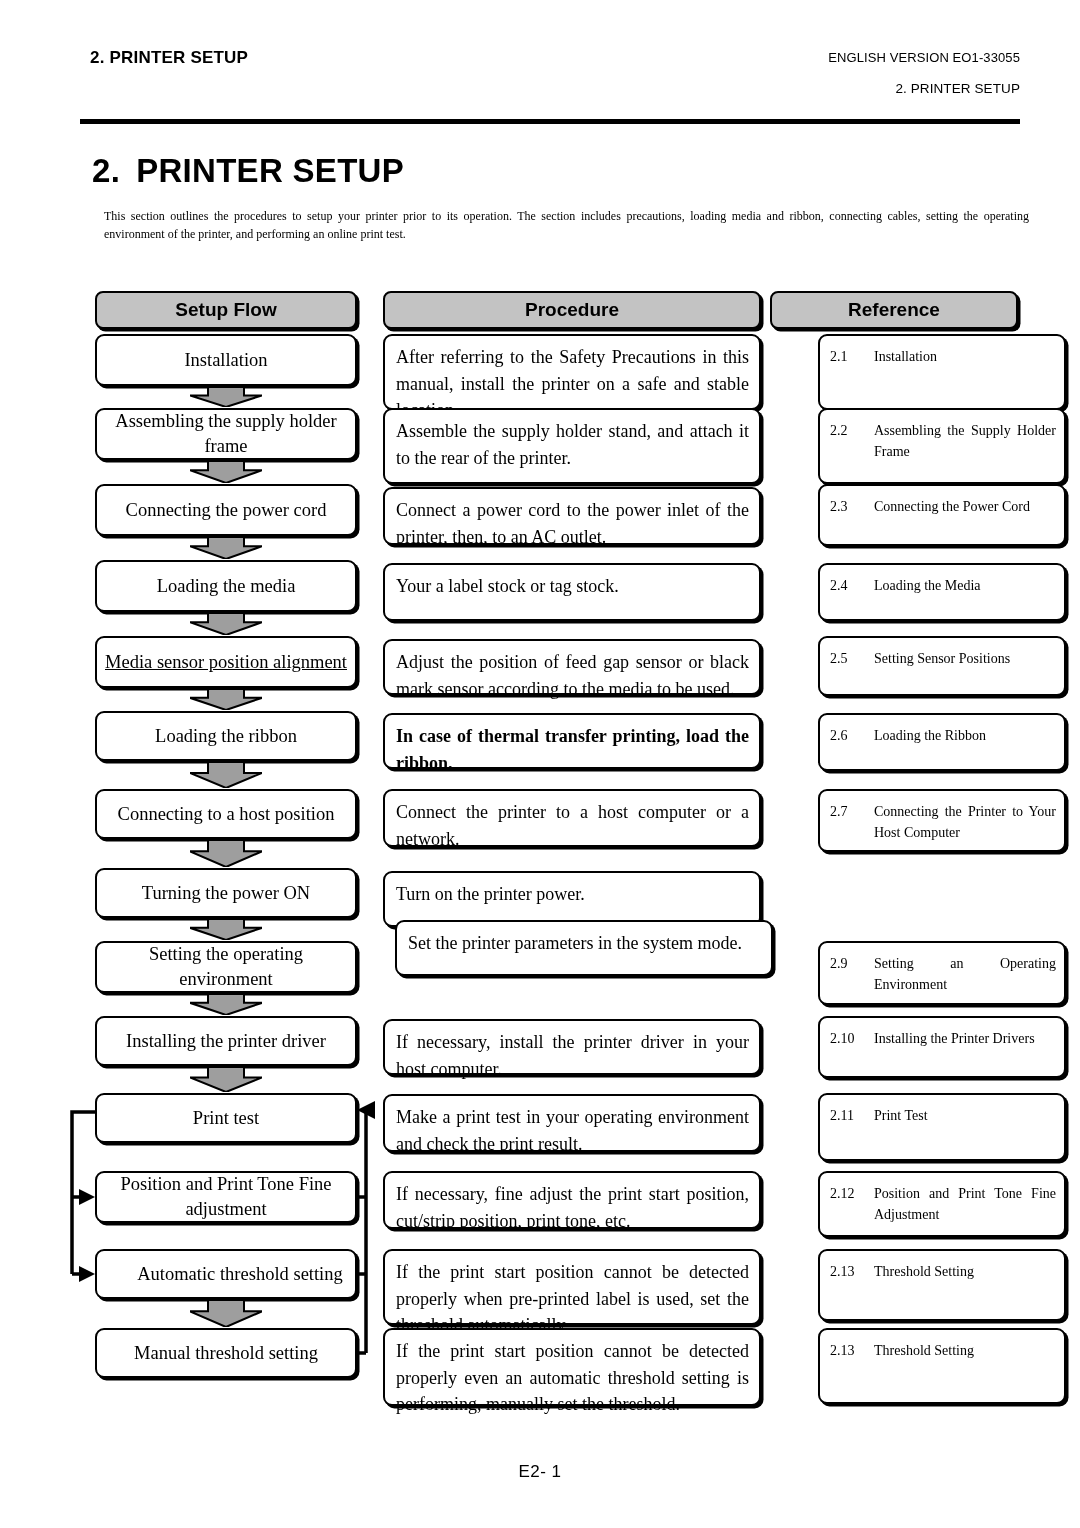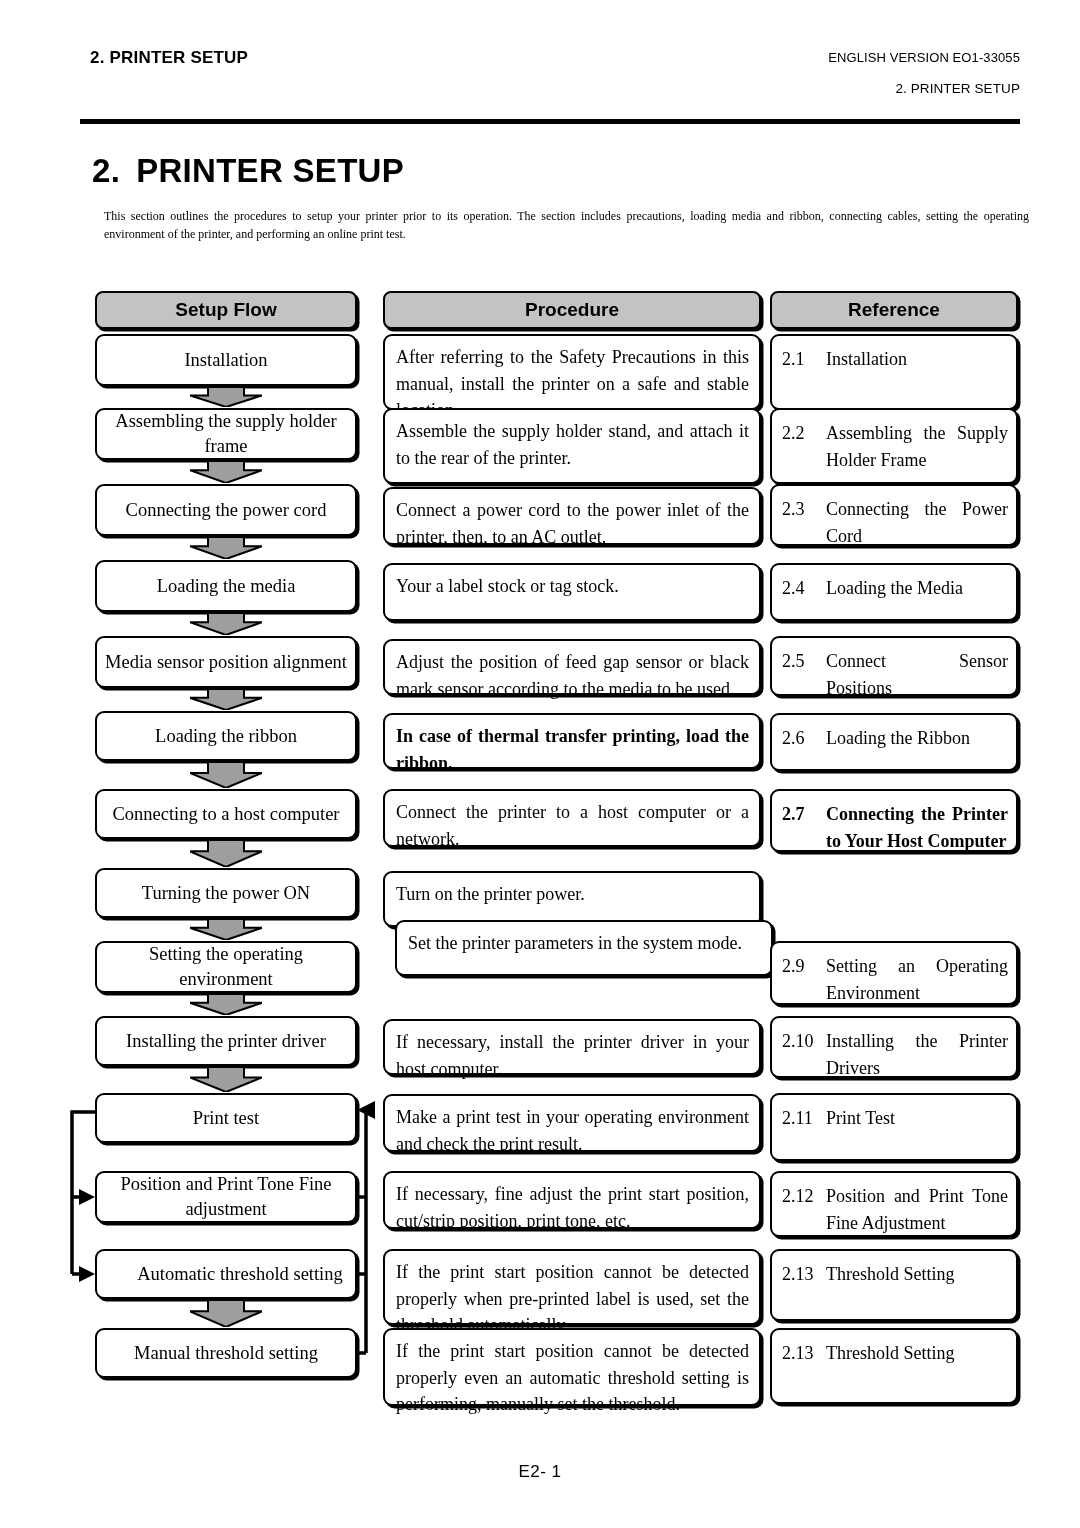--- a/index.html
+++ b/index.html
@@ -130,22 +130,23 @@
   .proc-cell {
     padding: 8px 10px 6px 11px;
     font-size: 18px;
     line-height: 1.48;
     text-align: justify;
     text-justify: inter-word;
   }
   
   .ref-cell {
     padding: 10px 8px 6px 10px;
-    font-size: 18px;
+    font-size: 14px;
     line-height: 1.5;
+    margin-left: 48px;
   }
   .ref-row { display: flex; align-items: flex-start; }
   .ref-num {
     flex: 0 0 44px;
     white-space: nowrap;
   }
   .ref-text {
     flex: 1 1 auto;
     text-align: justify;
     text-justify: inter-word;
@@ -238,51 +239,51 @@
     </div>
     <div class="rbox proc-cell" style="left: 383px; top: 563px; width: 378px; height: 58px;">
       <div>Your a label stock or tag stock.</div>
     </div>
     <div class="rbox ref-cell" style="left: 770px; top: 563px; width: 248px; height: 58px;">
       <div class="ref-row">
         <span class="ref-num">2.4</span>
         <span class="ref-text">Loading the Media</span>
       </div>
     </div>
-    <div class="rbox flow-cell" style="left: 95px; top: 636px; width: 262px; height: 52px;">
+    <div class="rbox flow-cell" style="left: 95px; top: 636px; width: 262px; height: 52px; text-decoration: underline;">
       <div class="inner">Media sensor position alignment</div>
     </div>
     <div class="rbox proc-cell" style="left: 383px; top: 639px; width: 378px; height: 56px;">
       <div>Adjust the position of feed gap sensor or black mark sensor according to the media to be used.</div>
     </div>
     <div class="rbox ref-cell" style="left: 770px; top: 636px; width: 248px; height: 60px;">
       <div class="ref-row">
         <span class="ref-num">2.5</span>
-        <span class="ref-text">Connect Sensor Positions</span>
+        <span class="ref-text">Setting Sensor Positions</span>
       </div>
     </div>
     <div class="rbox flow-cell" style="left: 95px; top: 711px; width: 262px; height: 50px;">
       <div class="inner">Loading the ribbon</div>
     </div>
     <div class="rbox proc-cell" style="left: 383px; top: 713px; width: 378px; height: 56px; font-weight: bold;">
       <div>In case of thermal transfer printing, load the ribbon.</div>
     </div>
     <div class="rbox ref-cell" style="left: 770px; top: 713px; width: 248px; height: 58px;">
       <div class="ref-row">
         <span class="ref-num">2.6</span>
         <span class="ref-text">Loading the Ribbon</span>
       </div>
     </div>
     <div class="rbox flow-cell" style="left: 95px; top: 789px; width: 262px; height: 50px;">
-      <div class="inner">Connecting to a host computer</div>
+      <div class="inner">Connecting to a host position</div>
     </div>
     <div class="rbox proc-cell" style="left: 383px; top: 789px; width: 378px; height: 58px;">
       <div>Connect the printer to a host computer or a network.</div>
     </div>
-    <div class="rbox ref-cell" style="left: 770px; top: 789px; width: 248px; height: 63px; font-weight: bold;">
+    <div class="rbox ref-cell" style="left: 770px; top: 789px; width: 248px; height: 63px;">
       <div class="ref-row">
         <span class="ref-num">2.7</span>
         <span class="ref-text">Connecting the Printer to Your Host Computer</span>
       </div>
     </div>
     <div class="rbox flow-cell" style="left: 95px; top: 868px; width: 262px; height: 50px;">
       <div class="inner">Turning the power ON</div>
     </div>
     <div class="rbox proc-cell" style="left: 383px; top: 871px; width: 378px; height: 56px;">
       <div>Turn on the printer power.</div>

